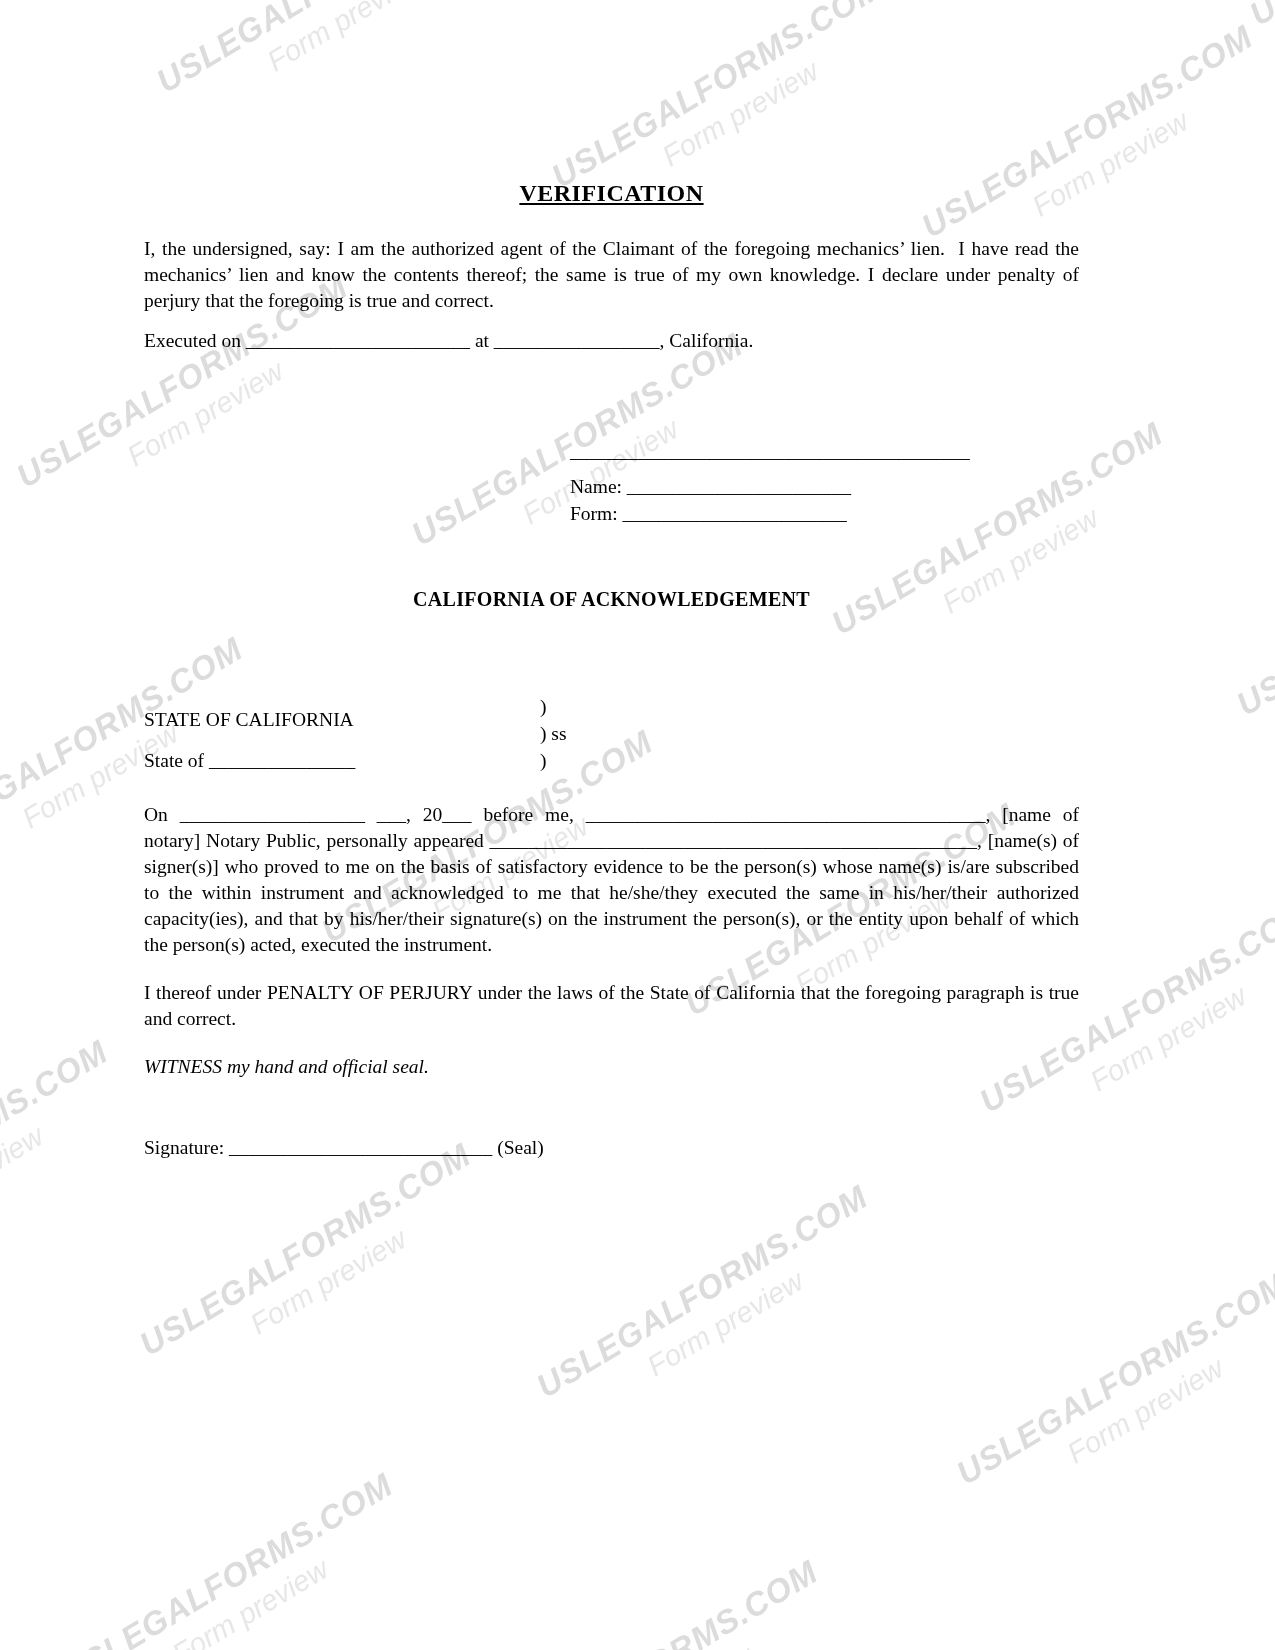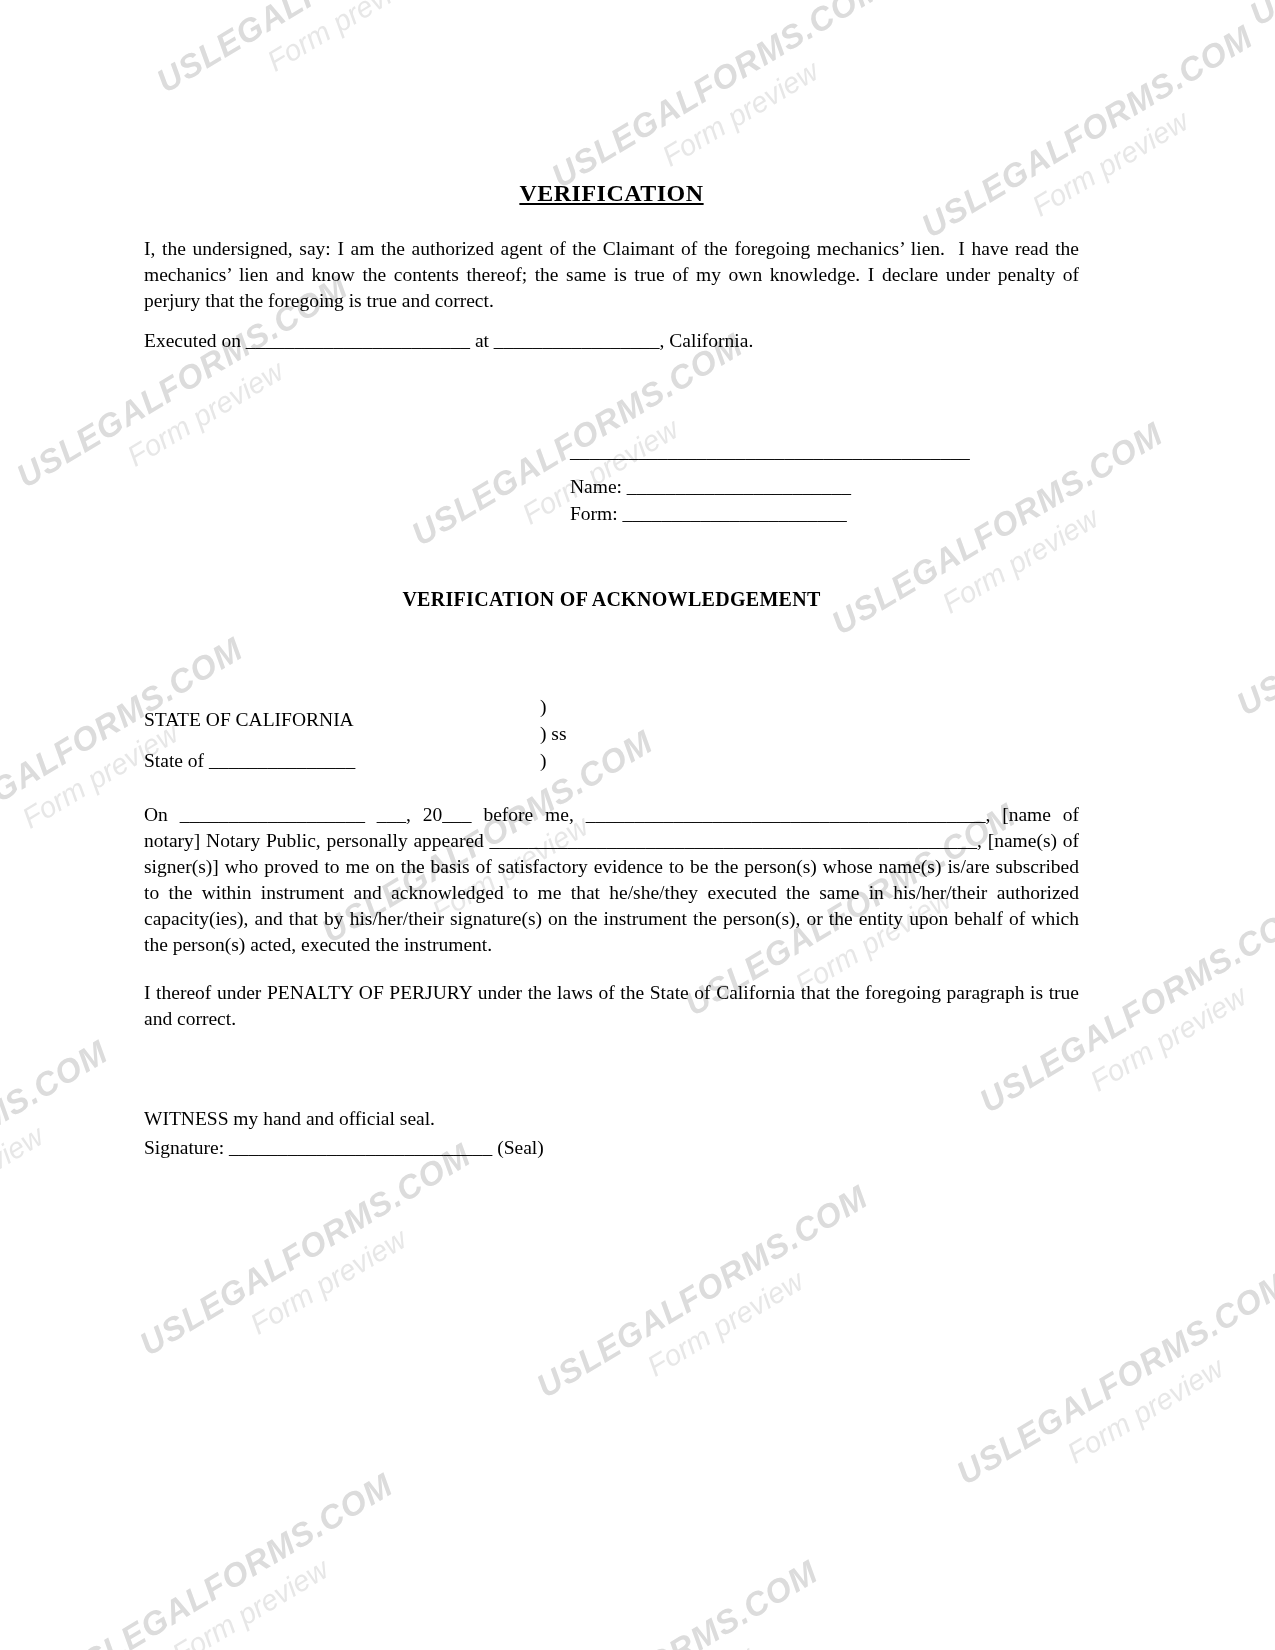--- a/index.html
+++ b/index.html
@@ -128,30 +128,30 @@
     <div class="blk center title b" style="top:180px;text-decoration:underline;">VERIFICATION</div>
 
     <div class="blk justify" style="top:236px;">I, the undersigned, say: I am the authorized agent of the Claimant of the foregoing mechanics’ lien.&nbsp; I have read the mechanics’ lien and know the contents thereof; the same is true of my own knowledge. I declare under penalty of perjury that the foregoing is true and correct.</div>
 
     <div class="blk" style="top:328px;">Executed on _______________________ at _________________, California.</div>
 
     <div class="abs" style="left:570px;top:439px;">_________________________________________</div>
     <div class="abs" style="left:570px;top:474px;">Name: _______________________</div>
     <div class="abs" style="left:570px;top:501px;">Form: _______________________</div>
 
-    <div class="blk center subhead b" style="top:586px;">VERIFICATION OF ACKNOWLEDGEMENT</div>
+    <div class="blk center subhead b" style="top:586px;">CALIFORNIA OF ACKNOWLEDGEMENT</div>
 
     <div class="abs" style="left:144px;top:694px;margin-top:13px;">STATE OF CALIFORNIA</div>
     <div class="abs" style="left:540px;top:694px;">)</div>
     <div class="abs" style="left:540px;top:721px;">) ss</div>
     <div class="abs" style="left:144px;top:748px;">State of _______________</div>
     <div class="abs" style="left:540px;top:748px;">)</div>
 
     <div class="blk justify" style="top:802px;">On ___________________ ___, 20___ before me, _________________________________________, [name of notary] Notary Public, personally appeared __________________________________________________, [name(s) of signer(s)] who proved to me on the basis of satisfactory evidence to be the person(s) whose name(s) is/are subscribed to the within instrument and acknowledged to me that he/she/they executed the same in his/her/their authorized capacity(ies), and that by his/her/their signature(s) on the instrument the person(s), or the entity upon behalf of which the person(s) acted, executed the instrument.</div>
 
     <div class="blk justify" style="top:980px;">I thereof under PENALTY OF PERJURY under the laws of the State of California that the foregoing paragraph is true and correct.</div>
 
-    <div class="blk" style="top:1106px;">WITNESS my hand and official seal.</div>
+    <div class="blk" style="top:1054px;font-style:italic;">WITNESS my hand and official seal.</div>
 
     <div class="blk" style="top:1135px;">Signature: ___________________________ (Seal)</div>
 
   </div>
 </div>
 
 </body></html>

